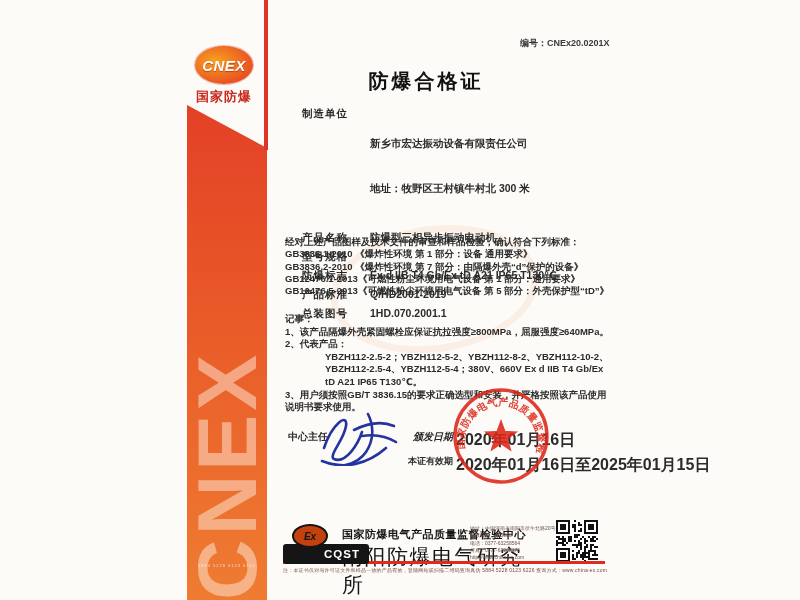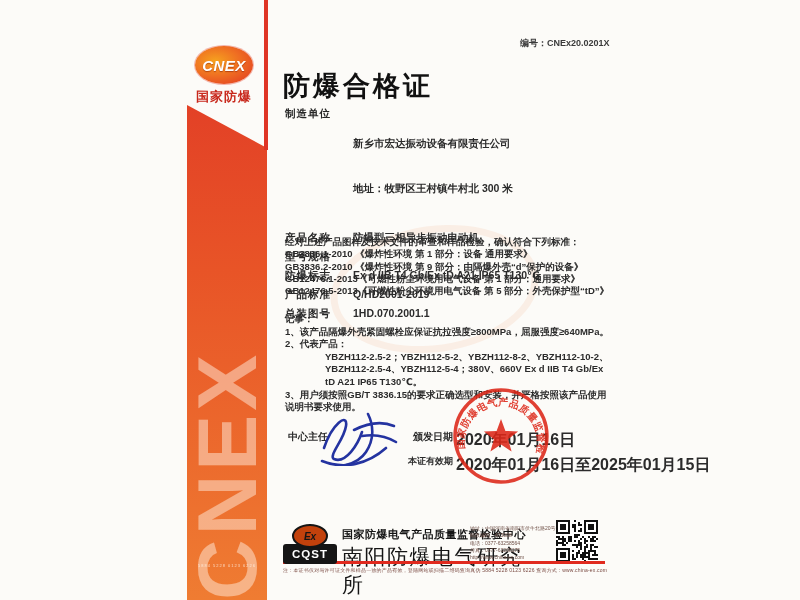--- a/index.html
+++ b/index.html
@@ -40,27 +40,27 @@
   }
   .logo-ellipse span{
     color:#fff;font-weight:bold;font-style:italic;font-size:15px;letter-spacing:.5px;
     text-shadow:0 1px 1px rgba(120,20,0,.5);
   }
   .logo-caption{margin-top:4px;font-size:13px;font-weight:bold;color:#c8281c;letter-spacing:1px;}
 
   
   .serial{position:absolute;left:484px;top:37px;font-size:9px;color:#3a3a3a;font-weight:bold;padding-left:36px;}
   .title{
-    position:absolute;left:283px;top:68px;width:286px;text-align:left;
-    font-size:27px;font-weight:bold;letter-spacing:3px;color:#111;
+    position:absolute;left:283px;top:68px;width:286px;text-align:center;
+    font-size:20px;font-weight:bold;letter-spacing:3px;color:#111;
   }
 
   
   .fields{position:absolute;left:285px;top:106px;width:330px;font-size:10.5px;}
-  .frow{display:flex;margin-bottom:4px;line-height:15px;}
+  .frow{display:flex;margin-bottom:4px;line-height:15px;margin-left:17px;}
   .flabel{width:54px;min-width:54px;font-weight:bold;color:#262626;margin-right:14px;letter-spacing:1px;}
   .fvalue{font-weight:bold;color:#2b2b2b;white-space:pre-wrap;}
 
   
   .standards{position:absolute;left:285px;top:236px;width:330px;font-size:9.5px;line-height:12.3px;color:#2b2b2b;font-weight:bold;}
 
   
   .notes{position:absolute;left:285px;top:313px;width:330px;font-size:9.5px;line-height:12.6px;color:#2b2b2b;font-weight:bold;}
   .notes .indent{padding-left:40px;}
 
@@ -81,21 +81,21 @@
   
   .cqst{position:absolute;left:283px;top:524px;width:54px;}
   .cqst-ex{
     width:32px;height:20px;border:2.5px solid #151515;border-radius:50%;
     background:#c2410c;margin:0 auto;display:flex;align-items:center;justify-content:center;
     position:relative;z-index:2;
   }
   .cqst-ex span{font-size:10px;font-weight:bold;font-style:italic;color:#151515;}
   .cqst-box{
     margin-top:-4px;width:54px;height:20px;background:#151515;border-radius:3px;
-    display:flex;align-items:center;justify-content:center;position:relative;z-index:1;
+    display:flex;align-items:center;justify-content:center;position:relative;z-index:1;padding-left:32px;
   }
   .cqst-box span{color:#fff;font-weight:bold;font-size:11.5px;letter-spacing:1px;}
 
   .org{position:absolute;left:342px;top:527px;width:200px;}
   .org-line1{font-size:11px;font-weight:bold;color:#151515;letter-spacing:.5px;}
   .org-line2{font-size:21px;font-weight:normal;color:#151515;letter-spacing:1.5px;margin-top:1px;}
 
   .contact{position:absolute;left:470px;top:525px;width:86px;font-size:5px;line-height:7.3px;color:#6e4f46;}
 
   .qr{position:absolute;left:556px;top:520px;width:42px;height:42px;}
@@ -153,21 +153,21 @@
   </div>
   <div class="frow">
     <div class="flabel">总装图号</div>
     <div class="fvalue">1HD.070.2001.1</div>
   </div>
 </div>
 
 <div class="standards">
   <div>经对上述产品图样及技术文件的审查和样品检验，确认符合下列标准：</div>
   <div>GB3836.1-2010 《爆炸性环境 第 1 部分：设备 通用要求》</div>
-  <div>GB3836.2-2010 《爆炸性环境 第 9 部分：由隔爆外壳“d”保护的设备》</div>
+  <div>GB3836.2-2010 《爆炸性环境 第 7 部分：由隔爆外壳“d”保护的设备》</div>
   <div>GB12476.1-2013《可燃性粉尘环境用电气设备  第 1 部分：通用要求》</div>
   <div>GB12476.5-2013《可燃性粉尘环境用电气设备  第 5 部分：外壳保护型“tD”》</div>
 </div>
 
 <div class="notes">
   <div>记事：</div>
   <div>1、该产品隔爆外壳紧固螺栓应保证抗拉强度≥800MPa，屈服强度≥640MPa。</div>
   <div>2、代表产品：</div>
   <div class="indent">YBZH112-2.5-2；YBZH112-5-2、YBZH112-8-2、YBZH112-10-2、</div>
   <div class="indent">YBZH112-2.5-4、YBZH112-5-4；380V、660V    Ex d IIB T4 Gb/Ex tD A21 IP65 T130℃。</div>
@@ -179,21 +179,21 @@
 <svg class="sig" viewBox="0 0 88 60">
   <g fill="none" stroke="#2433a0" stroke-width="2.6" stroke-linecap="round">
     <path d="M8 42 C16 18 32 6 30 20 C28 34 12 50 18 53 C30 58 42 38 46 26"></path>
     <path d="M52 8 C58 20 58 34 50 46 C46 52 38 57 30 59"></path>
     <path d="M38 24 C52 17 66 15 78 20"></path>
     <path d="M46 30 C58 28 70 30 80 36"></path>
     <path d="M6 55 C28 64 52 58 70 42"></path>
   </g>
 </svg>
 
-<div class="abs label-sm" style="left:413px;top:430px;">颁发日期</div>
+<div class="abs label-sm" style="left:413px;top:430px;font-style:italic;">颁发日期</div>
 <div class="abs date-val" style="left:456px;top:430px;">2020年01月16日</div>
 <div class="abs label-sm" style="left:408px;top:455px;font-size:9px;">本证有效期</div>
 <div class="abs date-val" style="left:456px;top:455px;">2020年01月16日至2025年01月15日</div>
 
 <svg class="stamp" viewBox="0 0 110 110">
   <defs>
     <path id="arcpath" d="M 19,71 A 37,37 0 1,1 91,71" fill="none"></path>
   </defs>
   <circle cx="55" cy="56" r="46" fill="none" stroke="#dd2718" stroke-width="3.4"></circle>
   <polygon points="55,39 59.4,50.9 72.1,51.4 62.1,59.3 65.6,71.6 55,64.5 44.4,71.6 47.9,59.3 37.9,51.4 50.6,50.9" fill="#dd2718"></polygon>

